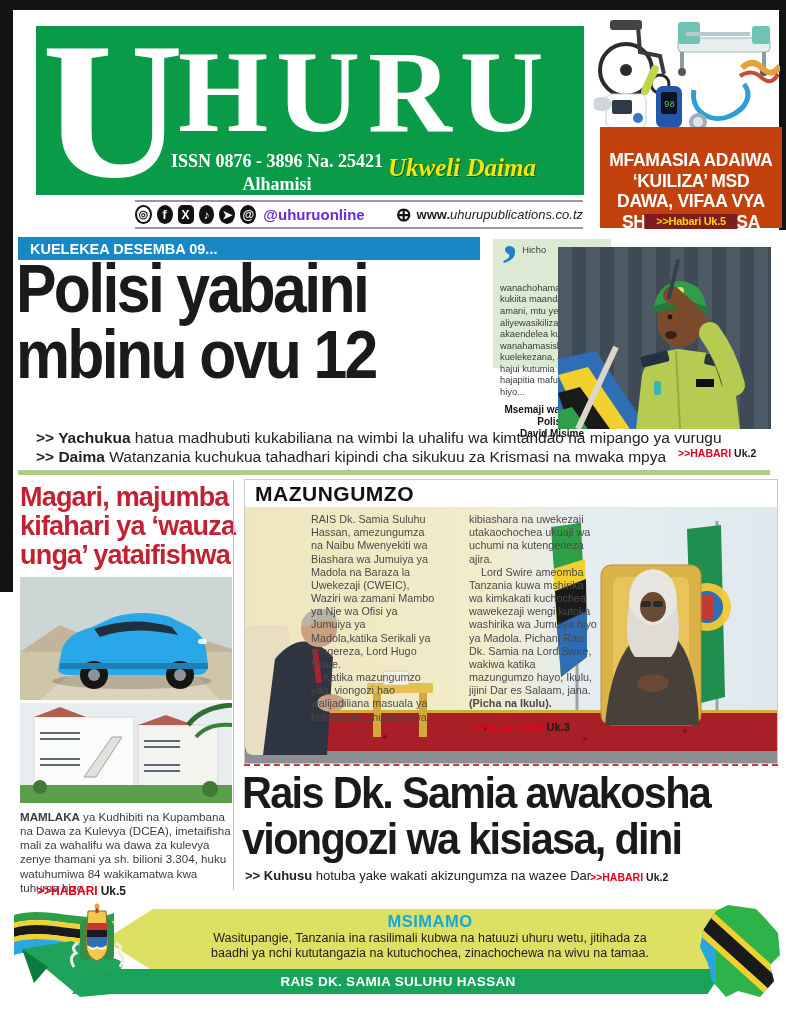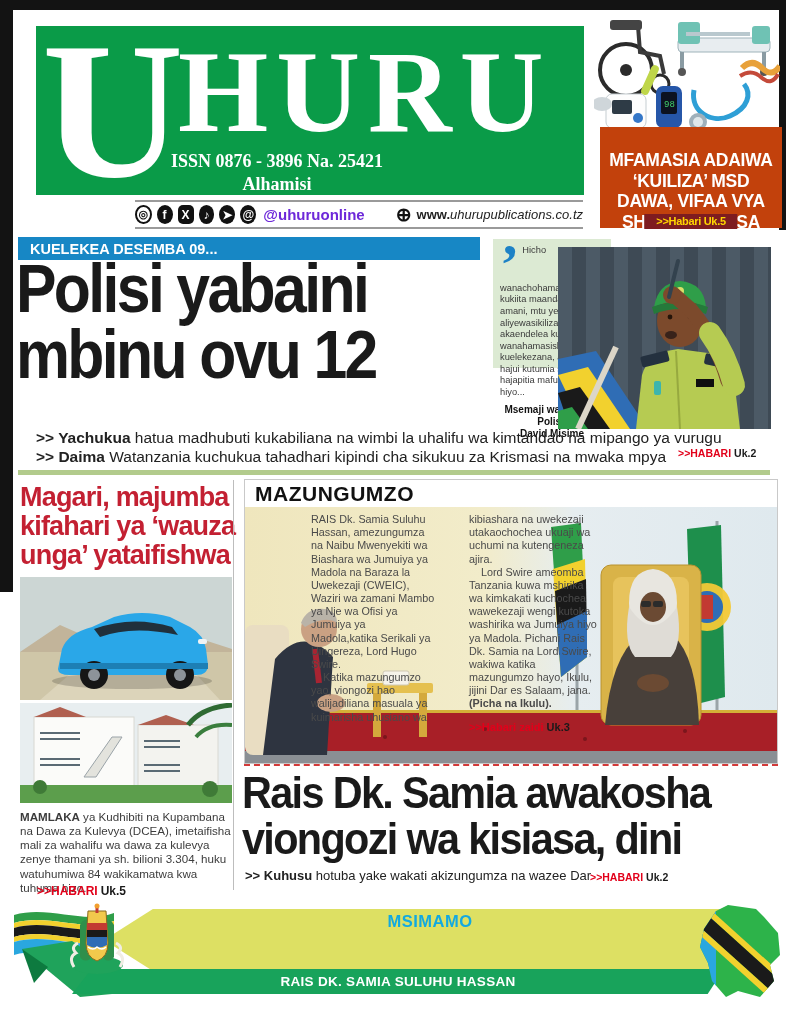--- a/index.html
+++ b/index.html
@@ -95,20 +95,21 @@
   <div class="edge-left"></div>
   <div class="edge-right"></div>
 
   <div class="mast-box">
     <div class="logo-u">U</div>
     <div class="logo-rest">HURU</div>
     <div class="issn">
       <div>ISSN 0876 - 3896 Na. 25421  Alhamisi</div>
       <div>Desemba 4, 2025  Tanzania sh 1,000</div>
     </div>
+    <div class="slogan">Ukweli Daima</div>
   </div>
 
   <div class="social-bar">
     <span class="sicon outline">◎</span>
     <span class="sicon">f</span>
     <span class="sicon square">X</span>
     <span class="sicon">♪</span>
     <span class="sicon">➤</span>
     <span class="sicon">@</span>
     <span class="handle">@uhuruonline</span>
@@ -374,20 +375,21 @@
         <path d="M0,18 C35,8 70,28 100,16 L100,21 C70,33 35,13 0,23 Z" fill="#f2d12e"></path>
         <path d="M0,23 C35,13 70,33 100,21 L100,30 C70,42 35,22 0,32 Z" fill="#1a1a1a"></path>
         <path d="M0,32 C35,22 70,42 100,30 L100,35 C70,47 35,27 0,37 Z" fill="#f2d12e"></path>
         <path d="M0,37 C35,27 70,47 100,35 L100,48 C70,60 35,40 0,50 Z" fill="#2aa7df"></path>
         <polygon points="8,44 58,36 130,86 66,92" fill="#1fa35b"></polygon>
         <polygon points="8,44 34,62 20,78" fill="#0d7a3f"></polygon>
       </svg>
     </div>
     <div class="msi-banner">
       <div class="msi-title">MSIMAMO</div>
+      <div class="msi-quote">Wasitupangie, Tanzania ina rasilimali kubwa na hatuuzi uhuru wetu, jitihada za baadhi ya nchi kututangazia na kutuchochea, zinachochewa na wivu na tamaa.</div>
     </div>
     <div class="msi-bar">
       <span class="msi-attr">RAIS DK. SAMIA SULUHU HASSAN</span>
     </div>
     <div class="coa">
       <svg width="62" height="72" viewBox="0 0 62 72">
         <ellipse cx="31" cy="62" rx="26" ry="9" fill="#1fa35b"></ellipse>
         <path d="M8,64 Q2,54 10,50 Q4,44 12,40" fill="none" stroke="#f0ede4" stroke-width="3"></path>
         <path d="M54,64 Q60,54 52,50 Q58,44 50,40" fill="none" stroke="#f0ede4" stroke-width="3"></path>
         <path d="M14,22 Q18,14 24,18 L24,56 Q18,60 14,54 Z" fill="#2f8f4b"></path>

